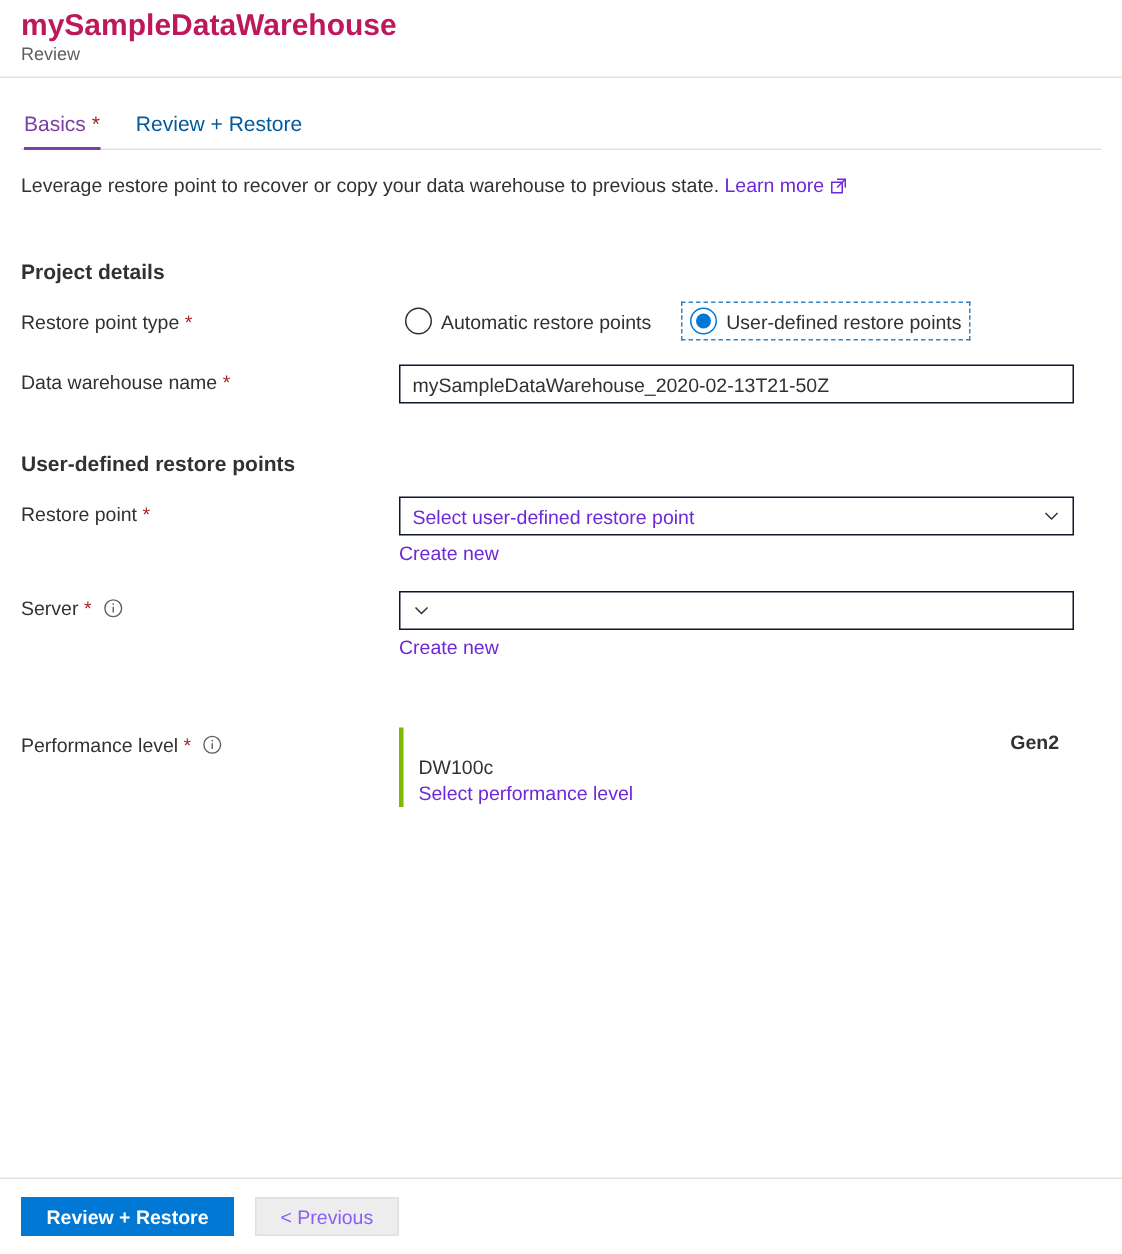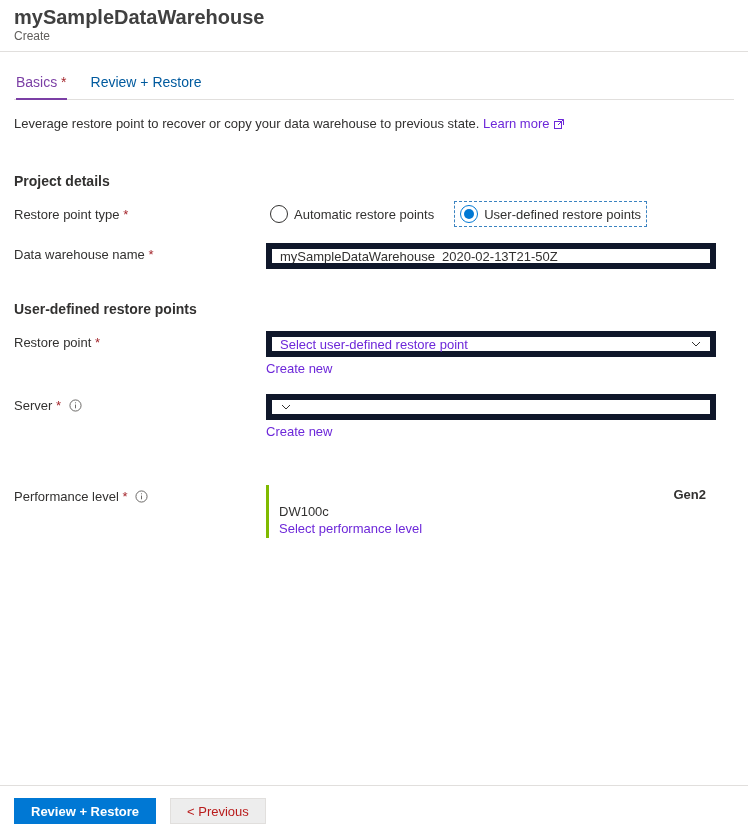--- a/index.html
+++ b/index.html
@@ -13,21 +13,21 @@
   }
   .page {
     width: 748px;
     min-height: 836px;
     position: relative;
     padding: 6px 14px 0 14px;
   }
   .header-title {
     font-size: 20px;
     font-weight: 600;
-    color: #404040;
+    color: #be185d;
     margin: 0;
   }
   .header-sub {
     font-size: 12px;
     color: #605e5c;
     margin-top: 0px;
   }
   .header-rule {
     border: none;
     border-top: 1px solid #e1dfdd;
@@ -116,21 +116,21 @@
   .radio-item.selected .radio-circle {
     border-color: #0078d4;
   }
   .radio-dot {
     width: 10px; height: 10px; border-radius: 50%;
     background: #0078d4;
   }
   .text-input, .select {
     width: 100%;
     height: 26px;
-    border: 6px solid #0f172a;
+    border: 1px solid #0f172a;
     padding: 2px 8px;
     font-size: 13px;
     font-family: inherit;
     color: #323130;
     background: #fff;
   }
   .select {
     display: flex;
     align-items: center;
     justify-content: space-between;
@@ -166,32 +166,32 @@
     border: 1px solid transparent;
     cursor: pointer;
   }
   .btn.primary {
     background: #0078d4;
     color: #fff;
     font-weight: 600;
   }
   .btn.secondary {
     background: #ededed;
-    color: #b91c1c;
+    color: #8b5cf6;
     border-color: #e1dfdd;
     cursor: default;
   }
 </style>
 </head>
 <body>
 
 <div class="page">
 
   <h1 class="header-title">mySampleDataWarehouse</h1>
-  <div class="header-sub">Create</div>
+  <div class="header-sub">Review</div>
   <hr class="header-rule">
 
   <div class="tabs">
     <div class="tab active">
       <span>Basics</span><span class="req"> *</span>
     </div>
     <div class="tab">Review + Restore</div>
   </div>
 
   <div class="intro">

